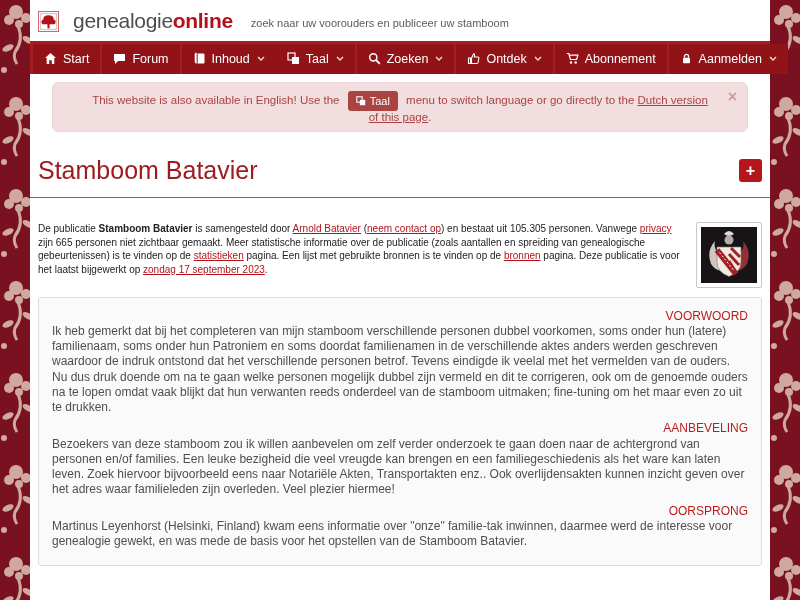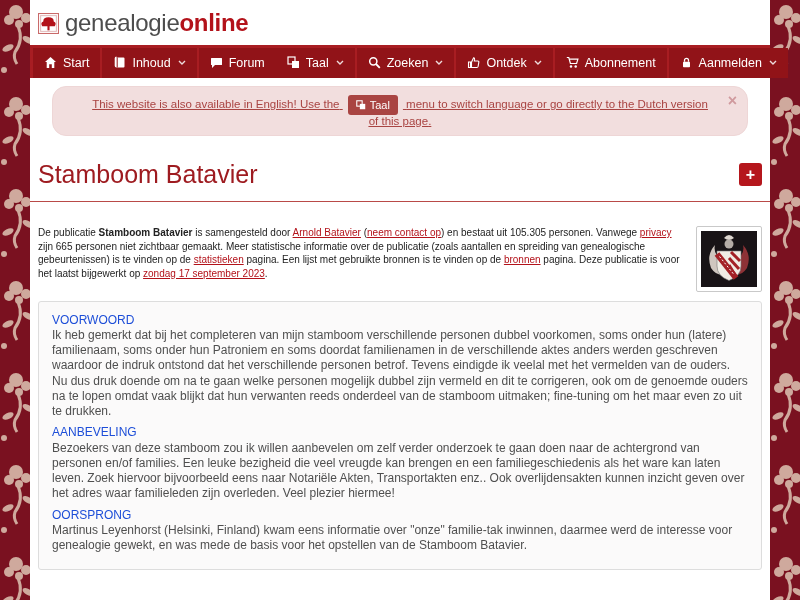--- a/index.html
+++ b/index.html
@@ -8,55 +8,55 @@
     font-family: "Liberation Sans", "DejaVu Sans", sans-serif;
     background:#7a1120;
     position:relative;
   }
   #bg-pattern { position:absolute; inset:0; z-index:0; }
   .page { position:relative; z-index:1; width:740px; margin:0 auto; background:#ffffff; min-height:600px; }
 
   
   .header { display:flex; align-items:center; padding:9px 8px 8px 8px; background:#fff; }
   .logo-icon { width:21px; height:21px; flex:0 0 auto; }
-  .wordmark { margin-left:6px; font-size:24px; letter-spacing:-0.3px; }
+  .wordmark { margin-left:14px; font-size:21px; letter-spacing:-0.3px; }
   .wm-gray { color:#4d4d4d; font-weight:500; }
   .wm-red  { color:#b3121a; font-weight:700; }
   .tagline { margin-left:18px; font-size:11px; color:#5c5c5c; padding-top:4px; }
 
   
   .nav { background:#a81d22; height:33px; display:flex; justify-content:flex-start; padding:3px 3px 0 3px; }
   .nav-group { display:flex; gap:2px; }
   .nav-item { background:#911318; color:#fff; font-size:12.5px; padding:6px 11px 7px 11px; display:flex; align-items:center; gap:6px; cursor:pointer; white-space:nowrap; }
   .nav-item svg { display:block; }
   .chev { opacity:.85; margin-left:1px; }
 
   
   .banner-wrap { padding:8px 22px 0 22px; }
-  .banner { position:relative; background:#f2dede; border:1px solid #eed6d6; border-radius:14px; color:#a94442; font-size:11.5px; text-align:center; padding:8px 34px;text-decoration:underline; }
+  .banner { position:relative; background:#f2dede; border:1px solid #eed6d6; border-radius:6px; color:#a94442; font-size:11.5px; text-align:center; padding:8px 34px; }
   .banner .inline-btn { display:inline-flex; align-items:center; gap:4px; background:#a94442; color:#fff; border:none; border-radius:3px; font-size:11px; padding:4px 8px; margin:0 5px; vertical-align:middle; cursor:pointer; }
   .banner a { color:#a94442; text-decoration:underline; }
   .banner-close { position:absolute; right:10px; top:6px; color:#d09a9e; font-size:16px; font-weight:bold; background:none; border:none; cursor:pointer; line-height:1; }
 
   
   .title-row { display:flex; justify-content:space-between; align-items:center; padding:24px 8px 0 8px; }
   .page-title { font-size:25px; font-weight:400; color:#9e1b20; }
   .add-btn { width:23px; height:23px; background:#b5161c; color:#fff; border:none; border-radius:3px; font-size:16px; font-weight:bold; line-height:1; cursor:pointer; }
   .title-rule { border:none; border-top:1px solid #b94a48; margin-top:12px; }
 
   
   .intro { padding:0 8px; margin-top:24px; font-size:10px; line-height:1.37; color:#222; }
   .intro .lnk { color:#b3121a; text-decoration:underline; }
   .thumb { float:right; margin:0 0 8px 14px; background:#fff; border:1px solid #c9c9c9; border-radius:2px; padding:4px; width:66px; height:66px; cursor:pointer; }
   .thumb svg { display:block; }
 
   
   .info-box { margin:20px 8px 0 8px; background:#fbfafa; border:1px solid #dddddd; border-radius:3px; padding:11px 13px 16px 13px; font-size:12px; line-height:1.27; color:#4f4f4f; }
   .section + .section { margin-top:6px; }
-  .sec-heading { color:#1d4ed8; }
+  .sec-heading { color:#b91c1c;text-align:right; }
 </style>
 </head>
 <body>
 
 <svg id="bg-pattern" width="800" height="600" xmlns="http://www.w3.org/2000/svg">
   <defs>
     <pattern id="dmsk" width="70" height="92" patternUnits="userSpaceOnUse">
       <g fill="#e2cbb8" opacity="0.82">
         <circle cx="16" cy="12" r="7"></circle>
           <circle cx="26" cy="18" r="5"></circle>
@@ -83,45 +83,46 @@
 <div class="page">
 
   <div class="header">
     <svg class="logo-icon" viewBox="0 0 20 20">
       <rect x="0.5" y="0.5" width="19" height="19" fill="#fff" stroke="#c96a6a"></rect>
       <rect x="2.5" y="2.5" width="15" height="15" fill="none" stroke="#e3bcbc"></rect>
       <path d="M10 4 q5 0 5 4 q3 1 1 4.5 h-12 q-2 -3.5 1 -4.5 q0 -4 5 -4" fill="#b3121a"></path>
       <rect x="9" y="12" width="2" height="4.5" fill="#b3121a"></rect>
     </svg>
     <div class="wordmark"><span class="wm-gray">genealogie</span><span class="wm-red">online</span></div>
+    <div class="tagline">zoek naar uw voorouders en publiceer uw stamboom</div>
   </div>
 
   <div class="nav">
     <div class="nav-group">
       <div class="nav-item">
         <svg width="13" height="13" viewBox="0 0 13 13">
             <path d="M6.5 1 L12 6 H10.3 V12 H7.8 V8.2 H5.2 V12 H2.7 V6 H1 Z" fill="#fff"></path>
           </svg>
         <span>Start</span>
       </div>
       <div class="nav-item">
         <svg width="13" height="13" viewBox="0 0 13 13">
+            <path d="M1.5 2 h10 a0.5 0.5 0 0 1 0.5 0.5 v6 a0.5 0.5 0 0 1 -0.5 0.5 h-6.5 l-3 3 v-3 h-0.5 a0.5 0.5 0 0 1 -0.5 -0.5 v-6 a0.5 0.5 0 0 1 0.5 -0.5 z" fill="#fff"></path>
+          </svg>
+        <span>Forum</span>
+      </div>
+      <div class="nav-item">
+        <svg width="13" height="13" viewBox="0 0 13 13">
             <path d="M3.5 1.5 h7 a1 1 0 0 1 1 1 v8 a1 1 0 0 1 -1 1 h-7 a1.8 1.8 0 0 1 -1.8 -1.8 v-7.4 a1.8 1.8 0 0 1 1.8 -1.8 z" fill="#fff"></path>
             <line x1="4.2" y1="1.5" x2="4.2" y2="11.5" stroke="#911318" stroke-width="1"></line>
           </svg>
         <span>Inhoud</span>
         <svg class="chev" width="8" height="5" viewBox="0 0 8 5">
             <polyline points="1,1 4,4 7,1" fill="none" stroke="#fff" stroke-width="1.4"></polyline>
           </svg>
-      </div>
-      <div class="nav-item">
-        <svg width="13" height="13" viewBox="0 0 13 13">
-            <path d="M1.5 2 h10 a0.5 0.5 0 0 1 0.5 0.5 v6 a0.5 0.5 0 0 1 -0.5 0.5 h-6.5 l-3 3 v-3 h-0.5 a0.5 0.5 0 0 1 -0.5 -0.5 v-6 a0.5 0.5 0 0 1 0.5 -0.5 z" fill="#fff"></path>
-          </svg>
-        <span>Forum</span>
       </div>
     </div>
     <div class="nav-group">
       <div class="nav-item">
         <svg width="13" height="13" viewBox="0 0 13 13">
             <rect x="1" y="1" width="7" height="7" fill="none" stroke="#fff" stroke-width="1.2"></rect>
             <rect x="5" y="5" width="7" height="7" fill="#fff"></rect>
           </svg>
         <span>Taal</span>
         <svg class="chev" width="8" height="5" viewBox="0 0 8 5">

